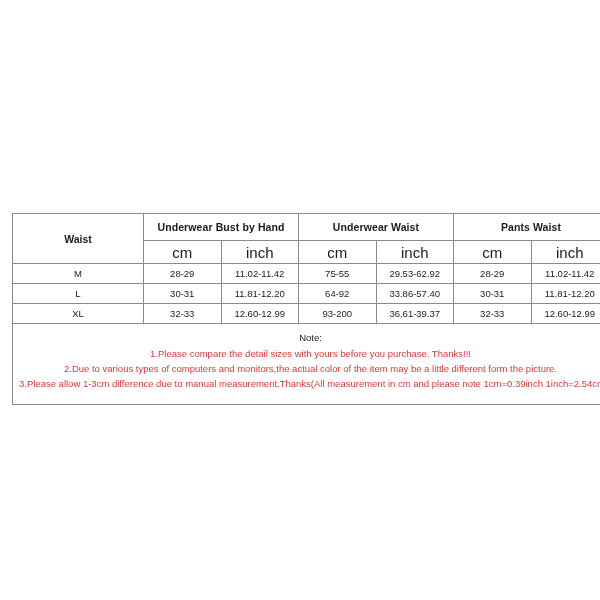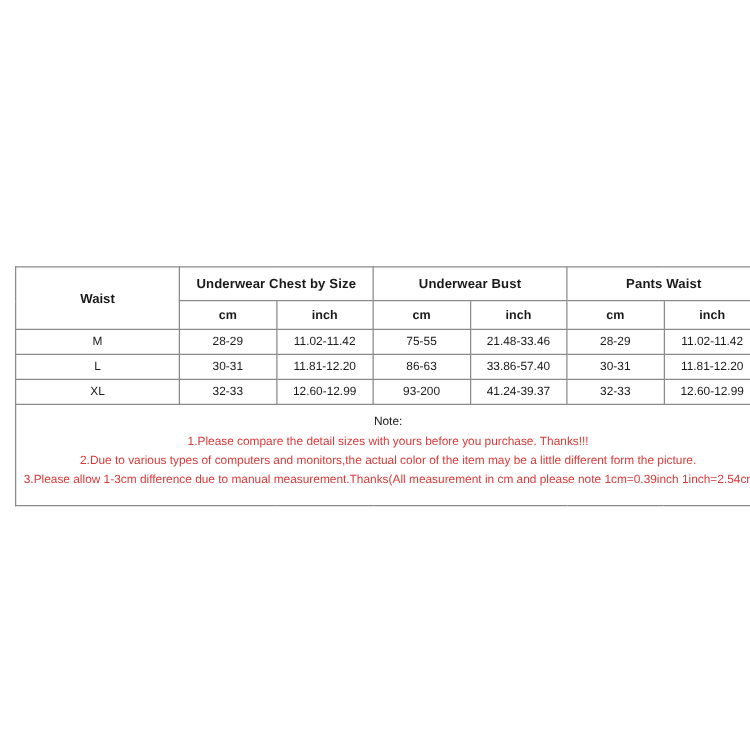--- a/index.html
+++ b/index.html
@@ -41,22 +41,22 @@
     height: 26px;
     padding: 0 2px;
     letter-spacing: 0.1px;
   }
   table.size-table th.size-head {
     font-size: 10.5px;
     font-weight: bold;
     padding: 0 2px;
   }
   table.size-table th.unit-head {
-    font-size: 10px;
-    font-weight: bold;
+    font-size: 15px;
+    font-weight: normal;
     height: 22px;
     padding: 0 2px;
   }
   table.size-table td.cell {
     font-size: 9.5px;
     height: 19px;
     padding: 0 2px;
     white-space: nowrap;
   }
   table.size-table td.note-cell {
@@ -80,59 +80,59 @@
   }
 </style>
 </head>
 <body>
 
 <div id="size-chart-wrap">
   <table class="size-table">
     <tbody>
       <tr>
         <th class="size-head" rowspan="2" style="width:126px;">Waist</th>
-        <th class="group-head" colspan="2" style="width:150px;">Underwear Chest by Size</th>
-        <th class="group-head" colspan="2" style="width:150px;">Underwear Bust</th>
+        <th class="group-head" colspan="2" style="width:150px;">Underwear Bust by Hand</th>
+        <th class="group-head" colspan="2" style="width:150px;">Underwear Waist</th>
         <th class="group-head" colspan="2" style="width:150px;">Pants Waist</th>
       </tr>
       <tr>
         <th class="unit-head" style="width:57px;">cm</th>
         <th class="unit-head" style="width:93px;">inch</th>
         <th class="unit-head" style="width:63px;">cm</th>
         <th class="unit-head" style="width:87px;">inch</th>
         <th class="unit-head" style="width:57px;">cm</th>
         <th class="unit-head" style="width:93px;">inch</th>
       </tr>
 
       <tr>
         <td class="cell">M</td>
         <td class="cell">28-29</td>
         <td class="cell">11.02-11.42</td>
         <td class="cell">75-55</td>
-        <td class="cell">21.48-33.46</td>
+        <td class="cell">29.53-62.92</td>
         <td class="cell">28-29</td>
         <td class="cell">11.02-11.42</td>
       </tr>
 
       <tr>
         <td class="cell">L</td>
         <td class="cell">30-31</td>
         <td class="cell">11.81-12.20</td>
-        <td class="cell">86-63</td>
+        <td class="cell">64-92</td>
         <td class="cell">33.86-57.40</td>
         <td class="cell">30-31</td>
         <td class="cell">11.81-12.20</td>
       </tr>
 
       <tr>
         <td class="cell">XL</td>
         <td class="cell">32-33</td>
         <td class="cell">12.60-12.99</td>
         <td class="cell">93-200</td>
-        <td class="cell">41.24-39.37</td>
+        <td class="cell">36.61-39.37</td>
         <td class="cell">32-33</td>
         <td class="cell">12.60-12.99</td>
       </tr>
 
       <tr>
         <td class="note-cell" colspan="7">
           <div class="note-title">Note:</div>
           <div class="note-line">1.Please compare the detail sizes with yours before you purchase. Thanks!!!</div>
           <div class="note-line">2.Due to various types of computers and monitors,the actual color of the item may be a little different form the picture.</div>
           <div class="note-line">3.Please allow 1-3cm difference due to manual measurement.Thanks(All measurement in cm and please note 1cm=0.39inch 1inch=2.54cm)</div>

